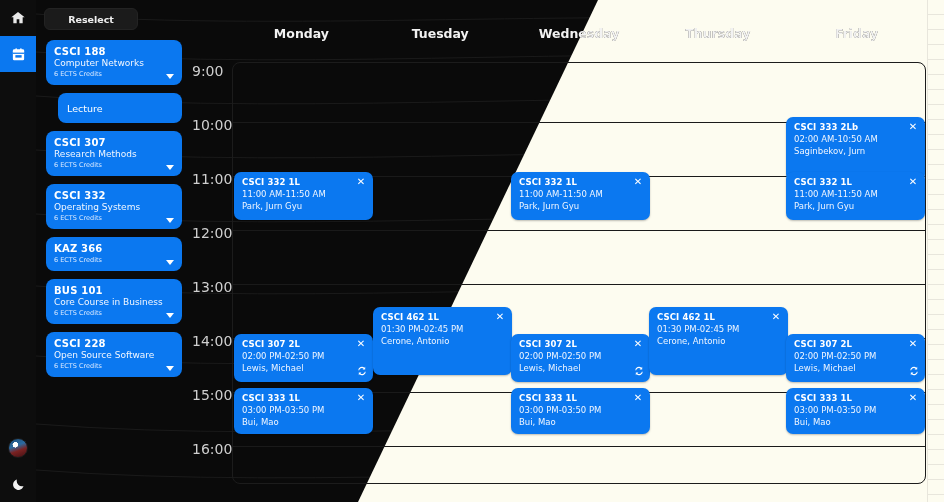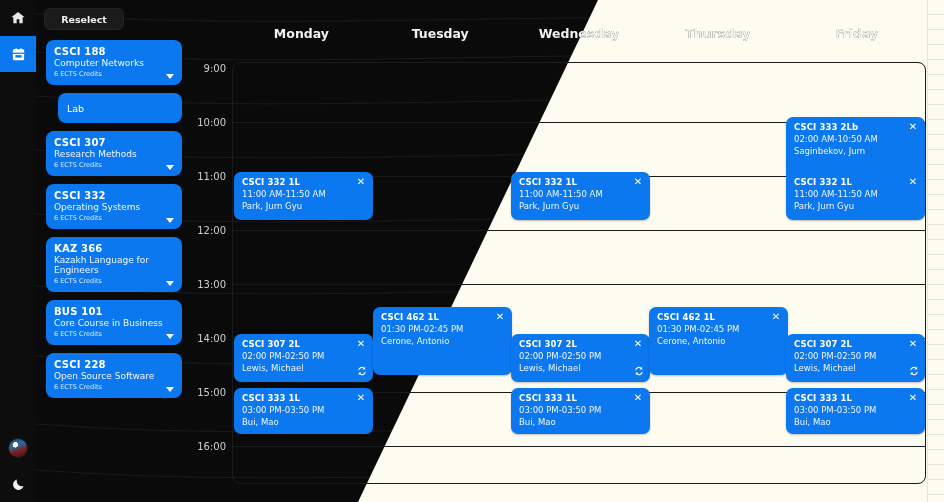--- a/index.html
+++ b/index.html
@@ -46,21 +46,21 @@
       linear-gradient(160deg,#1e4f7a 0%,#2b6aa0 38%,#7a2222 62%,#421013 100%);
     border:1px solid #1b1b1b;
   }
 
   
   .sidebar{
     position:absolute; left:36px; top:0; width:156px; height:502px;
     z-index:18; padding:8px 0 0 0; overflow:hidden;
   }
   .reselect{
-    margin:0 auto 10px 8px; width:80px; height:22px;
+    margin:0 auto 10px 8px; width:94px; height:22px;
     background:#1b1b1b; color:#efefef; border-radius:6px;
     font-size:9.5px; font-weight:bold; display:flex; align-items:center;
     justify-content:center; cursor:pointer; border:1px solid #232323;
   }
   .course{
     position:relative; margin:0 10px 8px 10px; background:#0b78f0;
     border-radius:8px; padding:6px 8px 7px 8px; color:#fff; cursor:pointer;
   }
   .course .code{ font-size:10px; font-weight:bold; letter-spacing:.2px; }
   .course .name{ font-size:9px; margin-top:1px; color:#f2f7ff; }
@@ -76,22 +76,22 @@
     color:#fff; font-size:9.5px; cursor:pointer;
   }
 
   
   .cal{ position:absolute; left:192px; top:0; right:0; height:502px; z-index:10; }
   .dayhdr{
     position:absolute; top:26px; height:26px; font-size:12.5px; font-weight:bold;
     color:#f2f2f2; text-align:center; z-index:12;
   }
   .timelbl{
-    position:absolute; left:0; width:34px; text-align:right;
-    font-size:10px; color:#cfcfcf; z-index:12;
+    position:absolute; left:0; width:34px; 
+    font-size:14px; color:#cfcfcf; z-index:12;
   }
   .gridbox{
     position:absolute; left:40px; top:62px; right:18px; bottom:18px;
     border:1px solid #1c1c1c; border-radius:8px; z-index:11;
   }
   .hline{ position:absolute; left:40px; right:18px; height:1px; background:#1a1a1a; z-index:11; }
 
   
   .ev{
     position:absolute; background:#0b78f0; border-radius:7px;
@@ -310,36 +310,35 @@
 
   <div class="sidebar">
     <div class="reselect">Reselect</div>
     <div id="course-list">
         <div class="course">
           <div class="code">CSCI 188</div>
           <div class="name">Computer Networks</div>
           <div class="ects">6 ECTS Credits</div>
           <div class="caret"></div>
         </div>
-        <div class="sub">Lab</div>
+        <div class="sub">Lecture</div>
         <div class="course">
           <div class="code">CSCI 307</div>
           <div class="name">Research Methods</div>
           <div class="ects">6 ECTS Credits</div>
           <div class="caret"></div>
         </div>
         <div class="course">
           <div class="code">CSCI 332</div>
           <div class="name">Operating Systems</div>
           <div class="ects">6 ECTS Credits</div>
           <div class="caret"></div>
         </div>
         <div class="course">
           <div class="code">KAZ 366</div>
-          <div class="name">Kazakh Language for Engineers</div>
           <div class="ects">6 ECTS Credits</div>
           <div class="caret"></div>
         </div>
         <div class="course">
           <div class="code">BUS 101</div>
           <div class="name">Core Course in Business</div>
           <div class="ects">6 ECTS Credits</div>
           <div class="caret"></div>
         </div>
         <div class="course">

